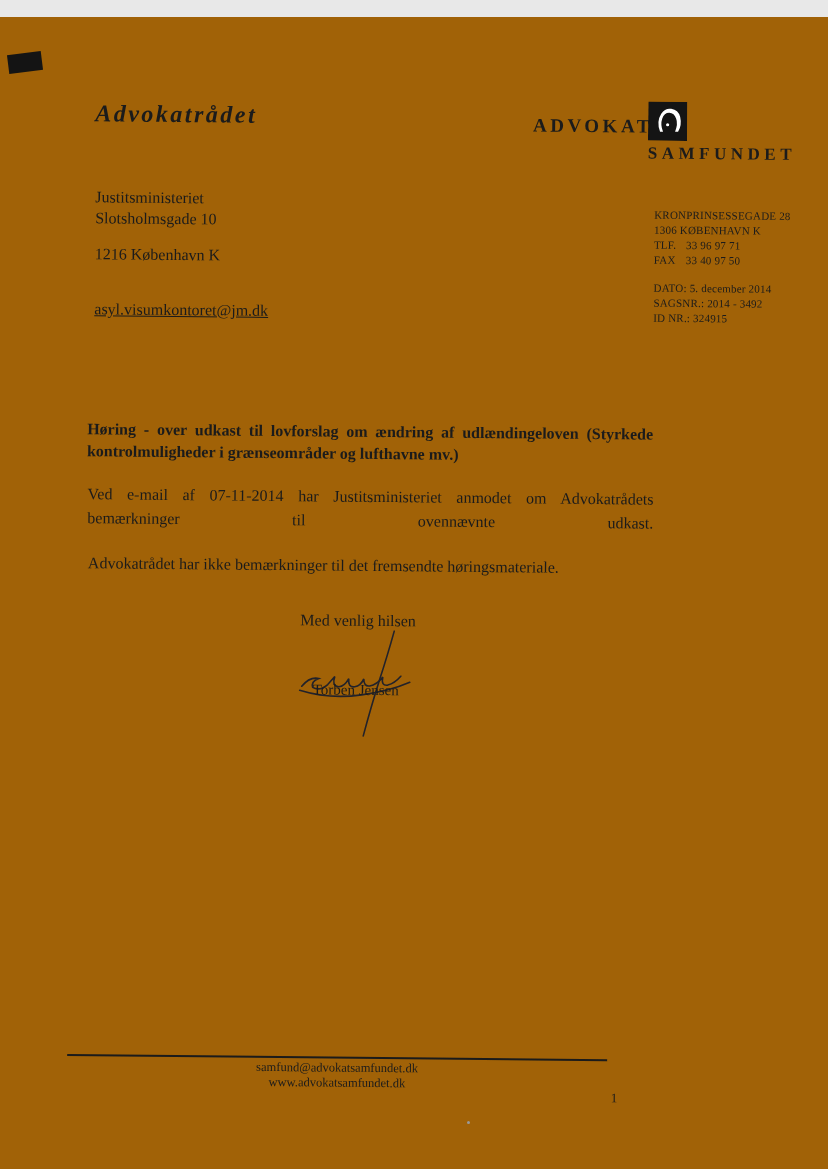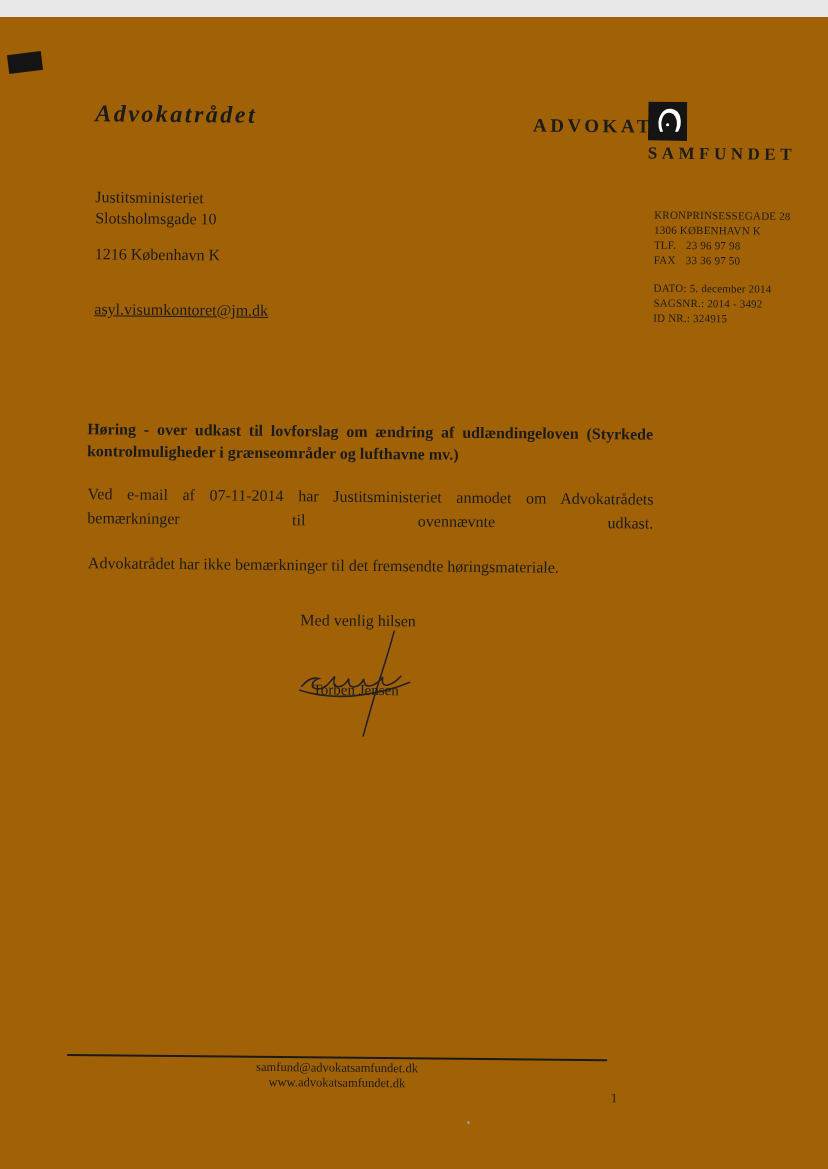--- a/index.html
+++ b/index.html
@@ -132,25 +132,25 @@
       <div class="city">1216 København K</div>
     </div>
 
     <a href="#" class="recipient-email">asyl.visumkontoret@jm.dk</a>
 
     <div class="contact">
       <div>KRONPRINSESSEGADE 28</div>
       <div>1306 KØBENHAVN K</div>
       <div class="row">
         <span class="lbl">TLF.</span>
-        <span>23 96 97 98</span>
+        <span>33 96 97 71</span>
       </div>
       <div class="row">
         <span class="lbl">FAX</span>
-        <span>33 36 97 50</span>
+        <span>33 40 97 50</span>
       </div>
       <div class="meta">DATO: 5. december 2014</div>
       <div>SAGSNR.: 2014 - 3492</div>
       <div>ID NR.: 324915</div>
     </div>
 
     <div class="subject">Høring - over udkast til lovforslag om ændring af udlændingeloven (Styrkede kontrolmuligheder i grænseområder og lufthavne mv.)</div>
 
     <div class="para1">Ved e-mail af 07-11-2014 har Justitsministeriet anmodet om Advokatrådets bemærkninger til ovennævnte udkast.</div>
 

